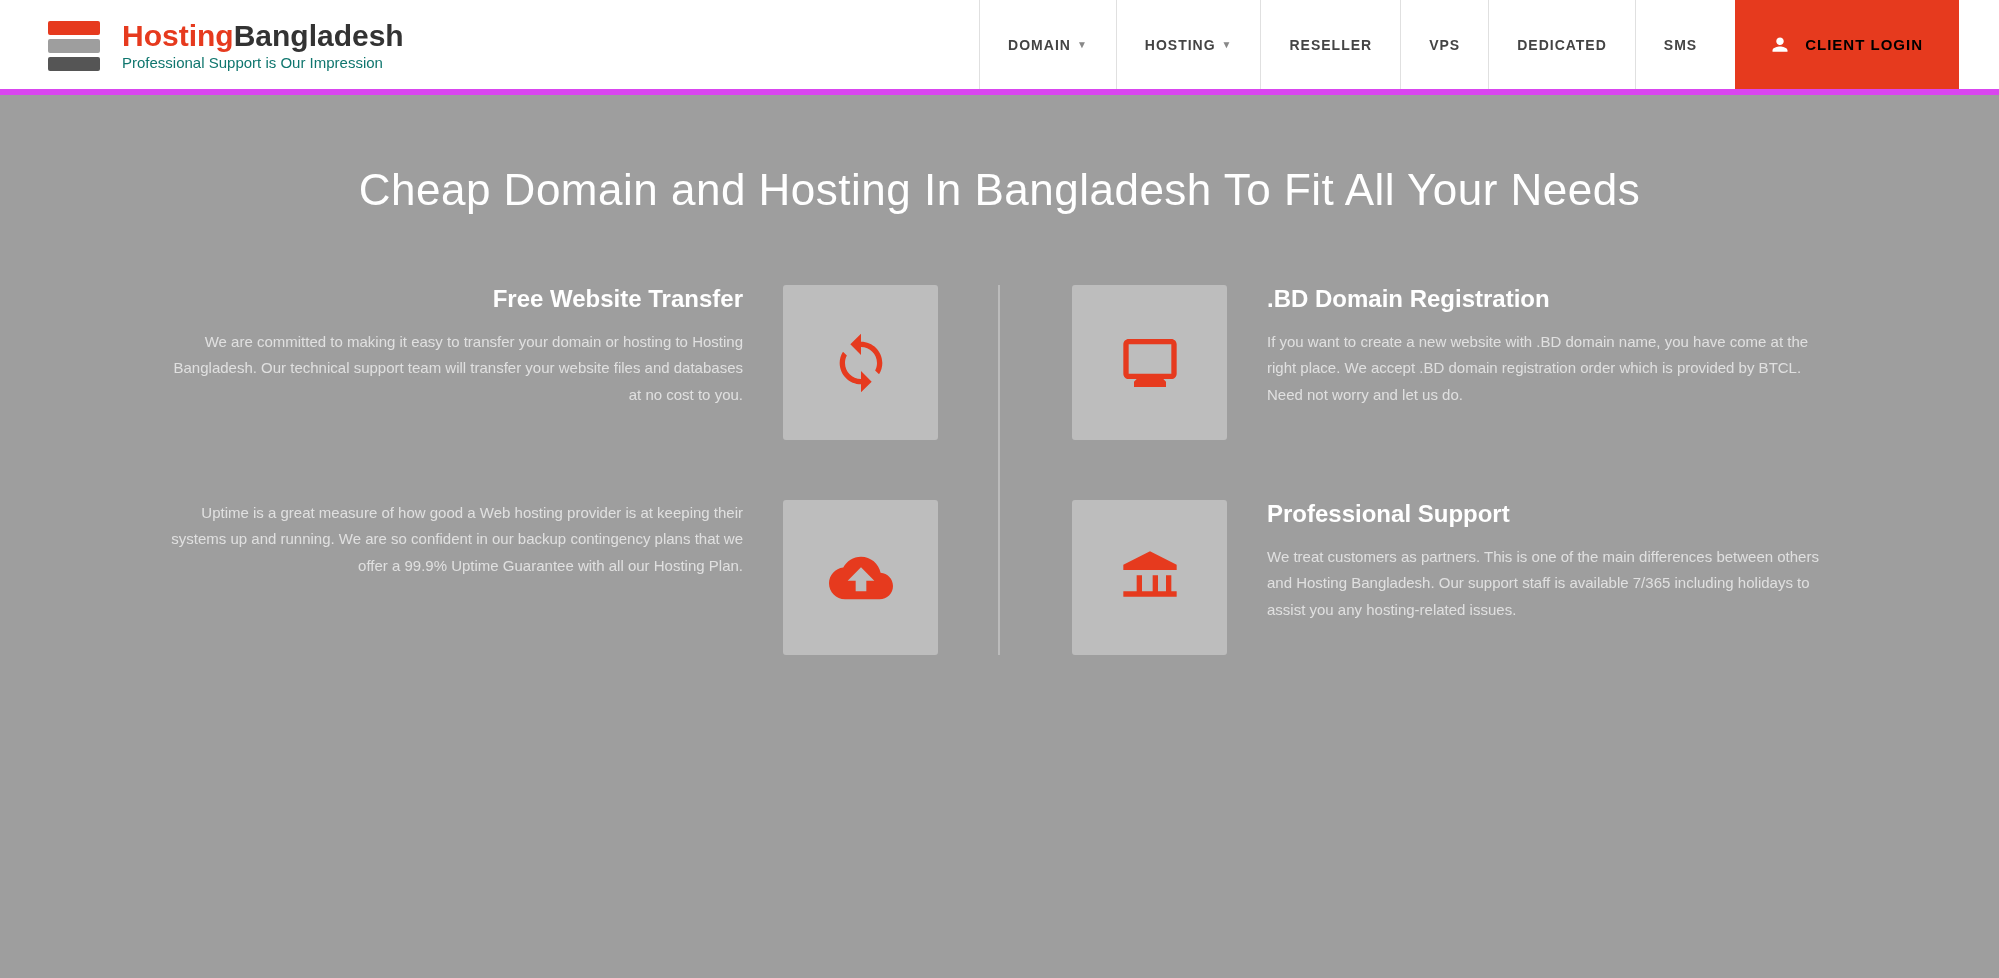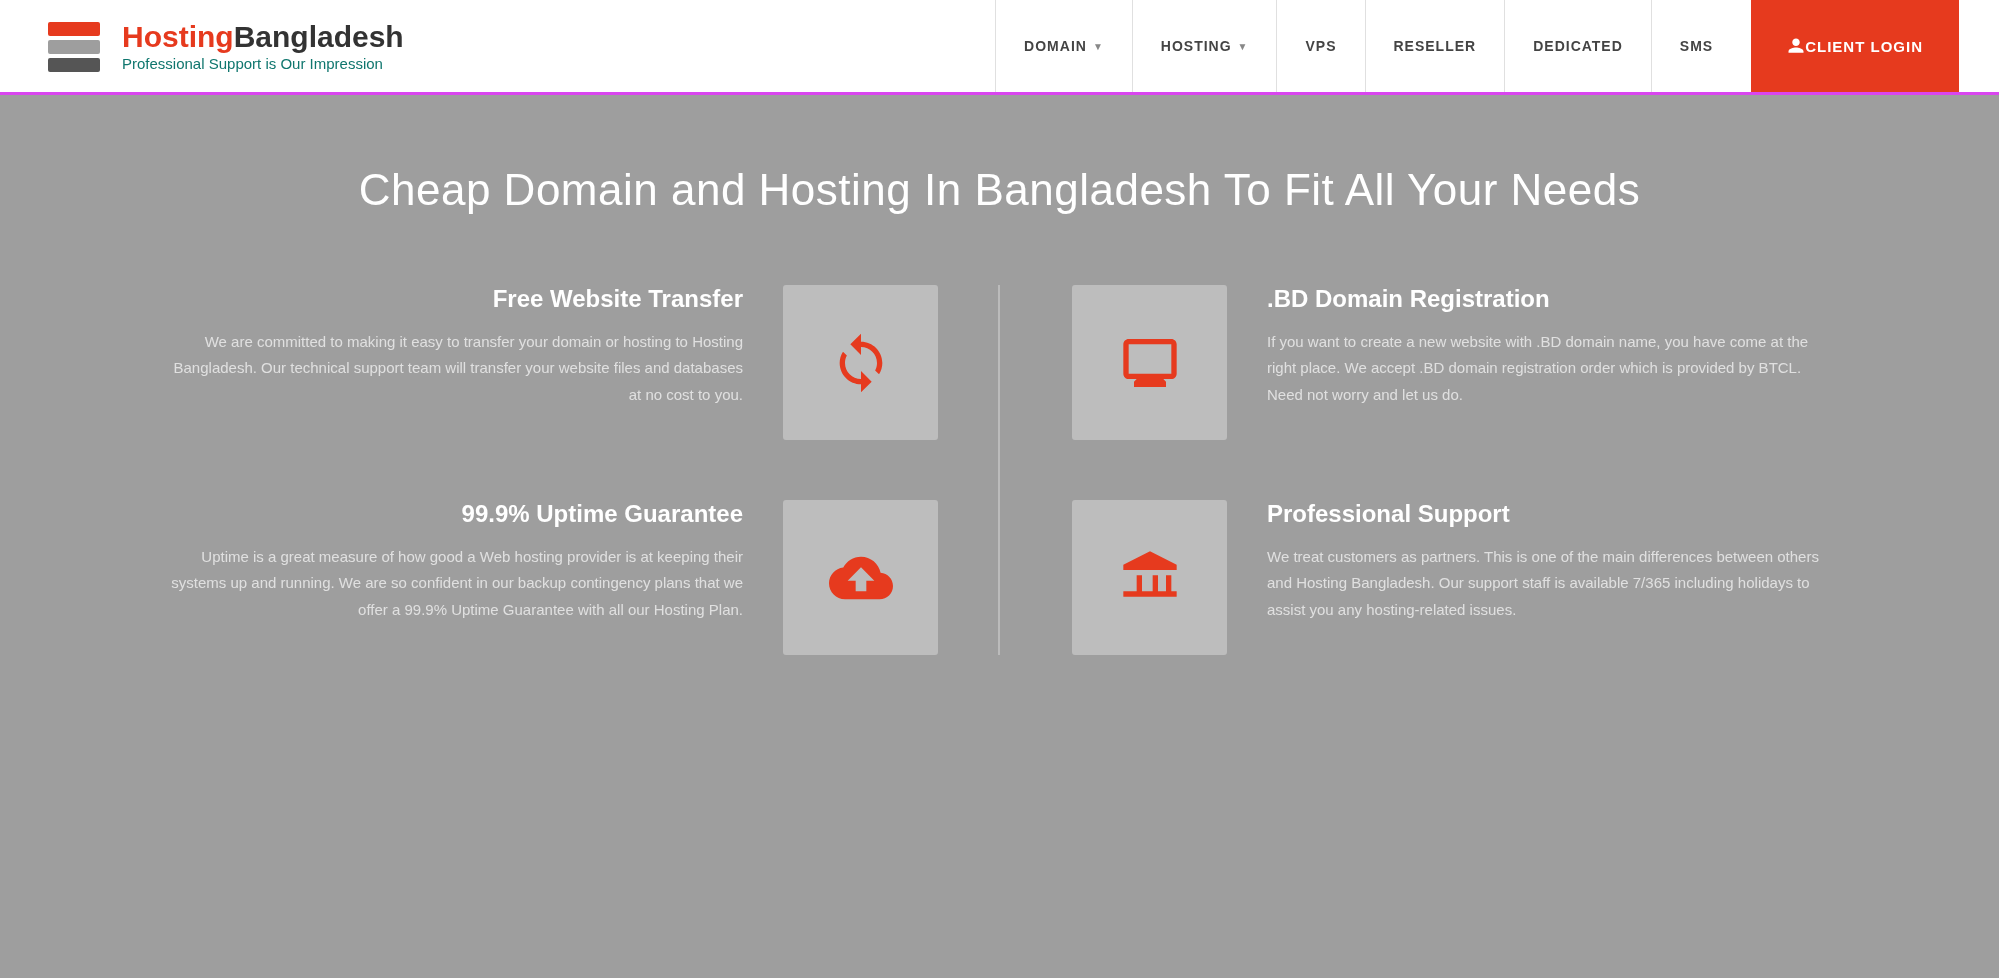--- a/index.html
+++ b/index.html
@@ -3,21 +3,21 @@
   <meta charset="utf-8">
   <style>
     * { margin: 0; padding: 0; box-sizing: border-box; }
     body { font-family: 'Arial', sans-serif; width: 1999px; min-height: 978px; overflow-x: hidden; }
 
     
     .header {
       display: flex;
       align-items: center;
       background: #fff;
-      border-bottom: 3px solid #d946ef;
+      border-bottom: 6px solid #d946ef;
       padding: 0 40px;
       height: 95px;
     }
     .logo-area {
       display: flex;
       align-items: center;
       gap: 14px;
       flex-shrink: 0;
     }
     .logo-icon {
@@ -61,23 +61,23 @@
       gap: 6px;
       white-space: nowrap;
     }
     .nav-item .caret {
       font-size: 10px;
       color: #888;
     }
     .client-login-btn {
       display: flex;
       align-items: center;
-      gap: 0;
+      gap: 16px;
       background: #e63a1e;
-      color: #ffffff;
+      color: #000000;
       padding: 0 36px;
       font-size: 15px;
       font-weight: 700;
       letter-spacing: 1px;
       cursor: pointer;
       text-transform: uppercase;
       white-space: nowrap;
       border: none;
       margin-left: 10px;
     }
@@ -189,24 +189,24 @@
   <nav class="nav">
     <div class="nav-item">
       <span>DOMAIN</span>
       <span class="caret">▼</span>
     </div>
     <div class="nav-item">
       <span>HOSTING</span>
       <span class="caret">▼</span>
     </div>
     <div class="nav-item">
+      <span>RESELLER</span>
+    </div>
+    <div class="nav-item">
       <span>VPS</span>
-    </div>
-    <div class="nav-item">
-      <span>RESELLER</span>
     </div>
     <div class="nav-item">
       <span>DEDICATED</span>
     </div>
     <div class="nav-item">
       <span>SMS</span>
     </div>
     <button class="client-login-btn">
       <svg width="18" height="18" viewBox="0 0 24 24" fill="white">
         <path d="M12 12c2.7 0 5-2.3 5-5s-2.3-5-5-5-5 2.3-5 5 2.3 5 5 5zm0 2c-3.3 0-10 1.7-10 5v2h20v-2c0-3.3-6.7-5-10-5z"></path>
@@ -231,21 +231,20 @@
         <div class="feature-icon-box">
 
           <svg viewBox="0 0 24 24">
             <path d="M12 4V1L8 5l4 4V6c3.31 0 6 2.69 6 6 0 1.01-.25 1.97-.7 2.8l1.46 1.46C19.54 15.03 20 13.57 20 12c0-4.42-3.58-8-8-8zm0 14c-3.31 0-6-2.69-6-6 0-1.01.25-1.97.7-2.8L5.24 7.74C4.46 8.97 4 10.43 4 12c0 4.42 3.58 8 8 8v3l4-4-4-4v3z"></path>
           </svg>
         </div>
       </div>
 
       <div class="feature-row">
         <div class="feature-text left-text">
-          <div class="feature-title">99.9% Uptime Guarantee</div>
           <div class="feature-desc">Uptime is a great measure of how good a Web hosting provider is at keeping their systems up and running. We are so confident in our backup contingency plans that we offer a 99.9% Uptime Guarantee with all our Hosting Plan.</div>
         </div>
         <div class="feature-icon-box">
 
           <svg viewBox="0 0 24 24">
             <path d="M19.35 10.04C18.67 6.59 15.64 4 12 4 9.11 4 6.6 5.64 5.35 8.04 2.34 8.36 0 10.91 0 14c0 3.31 2.69 6 6 6h13c2.76 0 5-2.24 5-5 0-2.64-2.05-4.78-4.65-4.96zM14 13v4h-4v-4H7l5-5 5 5h-3z"></path>
           </svg>
         </div>
       </div>
     </div>

